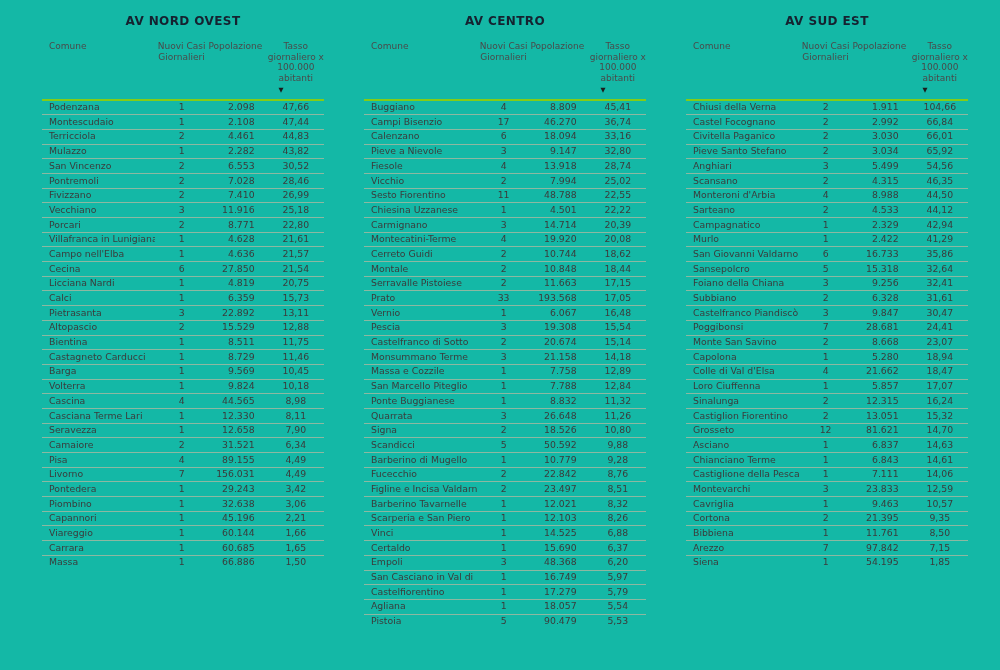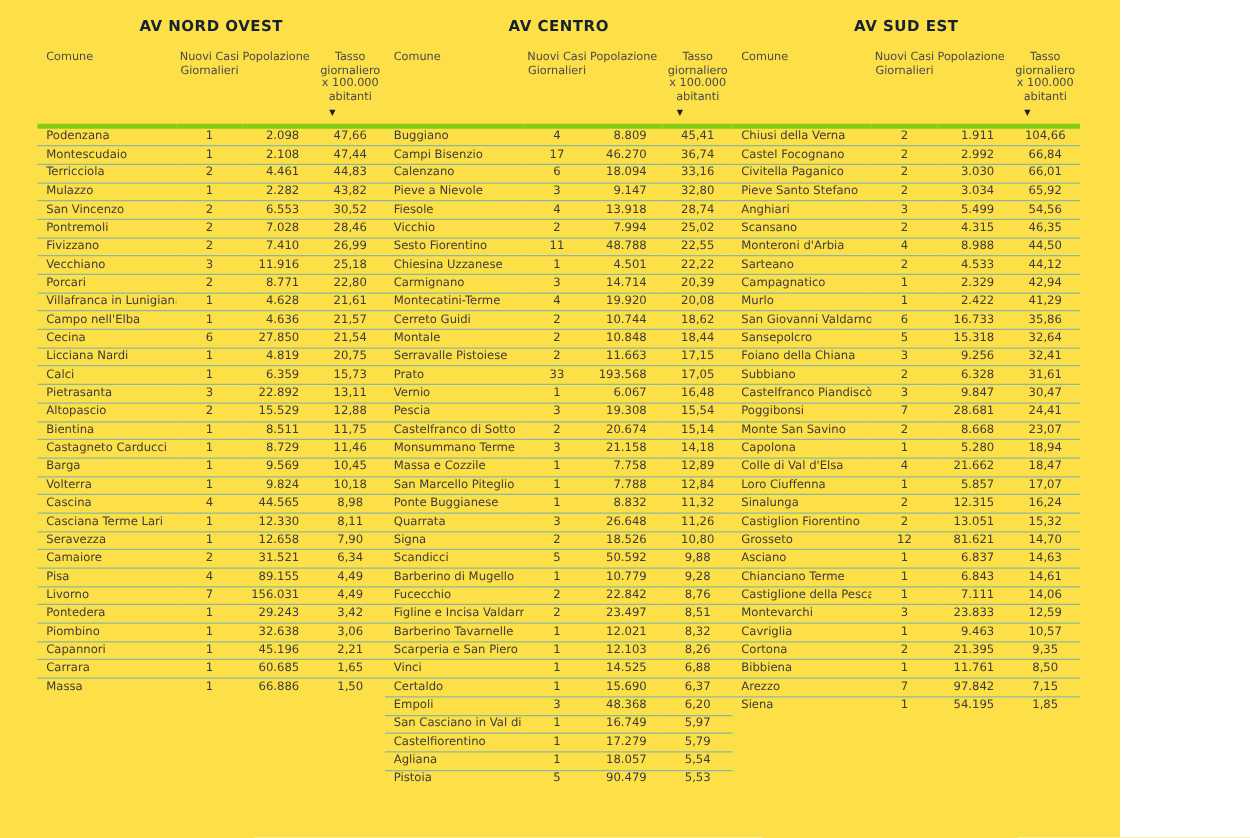--- a/index.html
+++ b/index.html
@@ -1,31 +1,31 @@
 <!DOCTYPE html>
 <html><head>
 <meta charset="utf-8">
 <style>
   html,body { margin:0; padding:0; }
   .page {
-    width:896px; height:670px; box-sizing:border-box;
-    background:#fde047;
-    padding:12px 32px 0 30px;
+    width:1000px; height:670px; box-sizing:border-box;
+    background:#14b8a6;
+    padding:12px 32px 0 42px;
     display:flex; justify-content:space-between;
     font-family:"DejaVu Sans","Liberation Sans",sans-serif;
     overflow:hidden;
   }
   .av { width:282px; }
   .av-title {
     text-align:center; font-size:12px; font-weight:bold;
     color:#152230; letter-spacing:.4px; margin:2px 0 13px 0;
   }
   table { width:100%; border-collapse:collapse; table-layout:fixed; }
   col.c0 { width:40%; } col.c1 { width:19%; } col.c2 { width:21%; } col.c3 { width:20%; }
-  thead tr { border-bottom:4px solid #84cc16; }
+  thead tr { border-bottom:2px solid #84cc16; }
   th {
     font-weight:normal; font-size:9px; line-height:10.5px; color:#4a4a4a;
     vertical-align:top; padding:0 0 3px 0;
   }
   th.c0 { text-align:left; padding-left:7px; }
   th.c1 { text-align:center;margin-left:18px; }
   th.c2 { text-align:right; padding-right:6px; }
   th.c3 { text-align:center; }
   td {
     font-size:9.3px; line-height:10.6px; color:#3b3b3b;
@@ -236,20 +236,26 @@
             <td class="c2">32.638</td>
             <td class="c3">3,06</td>
           </tr>
           <tr>
             <td class="c0">Capannori</td>
             <td class="c1">1</td>
             <td class="c2">45.196</td>
             <td class="c3">2,21</td>
           </tr>
           <tr>
+            <td class="c0">Viareggio</td>
+            <td class="c1">1</td>
+            <td class="c2">60.144</td>
+            <td class="c3">1,66</td>
+          </tr>
+          <tr>
             <td class="c0">Carrara</td>
             <td class="c1">1</td>
             <td class="c2">60.685</td>
             <td class="c3">1,65</td>
           </tr>
           <tr>
             <td class="c0">Massa</td>
             <td class="c1">1</td>
             <td class="c2">66.886</td>
             <td class="c3">1,50</td>

